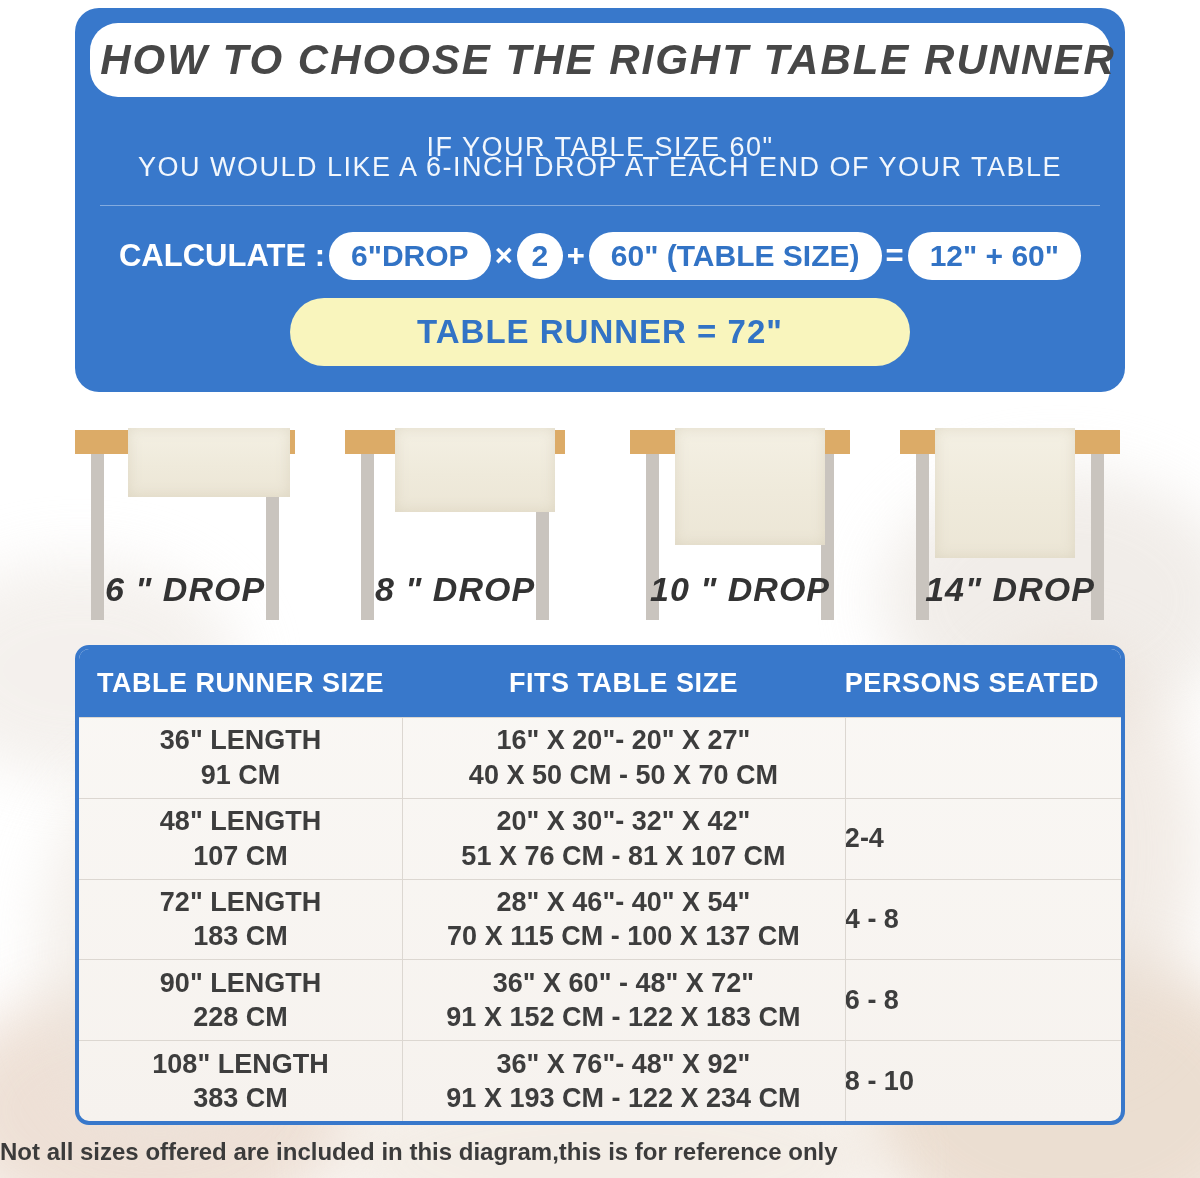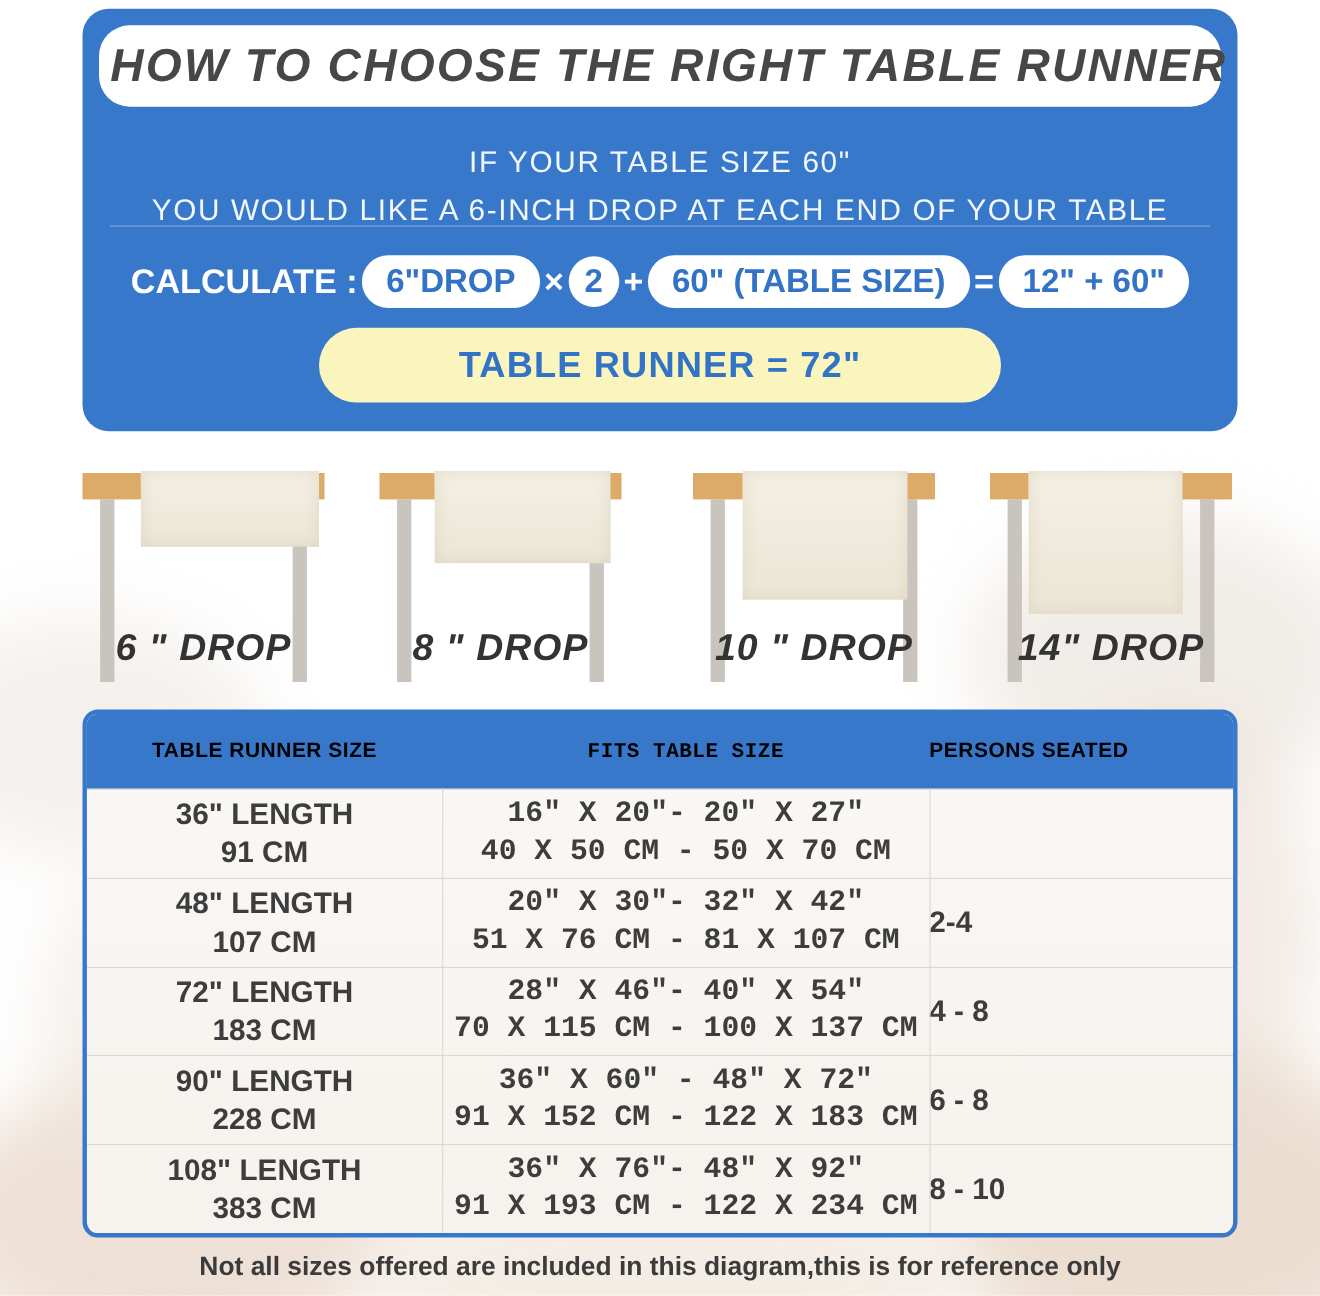--- a/index.html
+++ b/index.html
@@ -32,21 +32,21 @@
     background:#ffffff; border-radius:28px;
     display:flex; align-items:center; justify-content:center;padding-left:16px;
   }
   .title-banner h1 {
     font-size:42px; font-weight:800; font-style:italic;
     color:#474747; letter-spacing:2px; white-space:nowrap;
   }
   .subtitle { position:absolute; left:0; right:0; text-align:center;
     color:#f2f7fd; font-size:27px; font-weight:500; letter-spacing:1.5px; }
   .sub1 { top:124px; }
-  .sub2 { top:168px; }
+  .sub2 { top:144px; }
   .hero-divider { position:absolute; left:25px; right:25px; top:197px; height:1px;
     background:rgba(255,255,255,.38); }
 
   .calc-row {
     position:absolute; left:0; right:0; top:220px; height:56px;
     display:flex; align-items:center; justify-content:center; gap:4px;
     color:#ffffff; font-size:31px; font-weight:bold; white-space:nowrap;
   }
   .pill {
     background:#ffffff; color:#3273c5; border-radius:28px;
@@ -88,36 +88,36 @@
 
   
   .size-table {
     position:absolute; left:75px; top:645px; width:1050px; height:480px;
     border:4px solid #3878cb; border-radius:14px; overflow:hidden;
     background:linear-gradient(180deg,#faf8f5 0%,#f6f2ee 100%);
     display:flex; flex-direction:column;
   }
   .thead {
     height:68px; background:#3878cb; display:flex; align-items:center;
-    color:#000000; font-size:19px; font-weight:bold; letter-spacing:.5px;
+    color:#ffffff; font-size:27px; font-weight:bold; letter-spacing:.5px;
     flex:0 0 68px;
   }
   .tbody { position:relative; flex:1; display:flex; flex-direction:column; }
   .trow { flex:1; display:flex; align-items:center; border-top:1px solid #dcd7d1; }
   .trow:first-child { border-top:none; }
   .c1 { width:31%; text-align:center; }
-  .c2 { width:42.5%; text-align:center;font-family:Liberation Mono, monospace; }
+  .c2 { width:42.5%; text-align:center; }
   .c3 { width:26.5%; text-align:left; }
   .cell-line { font-size:27px; font-weight:600; color:#3d3d3d; line-height:1.28; }
   .persons { font-size:27px; font-weight:600; color:#3d3d3d; }
   .vline { position:absolute; top:0; bottom:0; width:1px; background:#dcd7d1; }
   .v1 { left:31%; } .v2 { left:73.5%; }
 
   .footnote {
-    position:absolute; left:0; right:0; top:1138px; text-align:center;
+    position:absolute; left:0; right:0; top:1138px; 
     font-size:24px; font-weight:bold; color:#3b3b3b;
   }
 </style>
 </head>
 <body>
 
 <div class="photo-bg">
   <div class="blob b1"></div>
   <div class="blob b2"></div>
   <div class="blob b3"></div>

